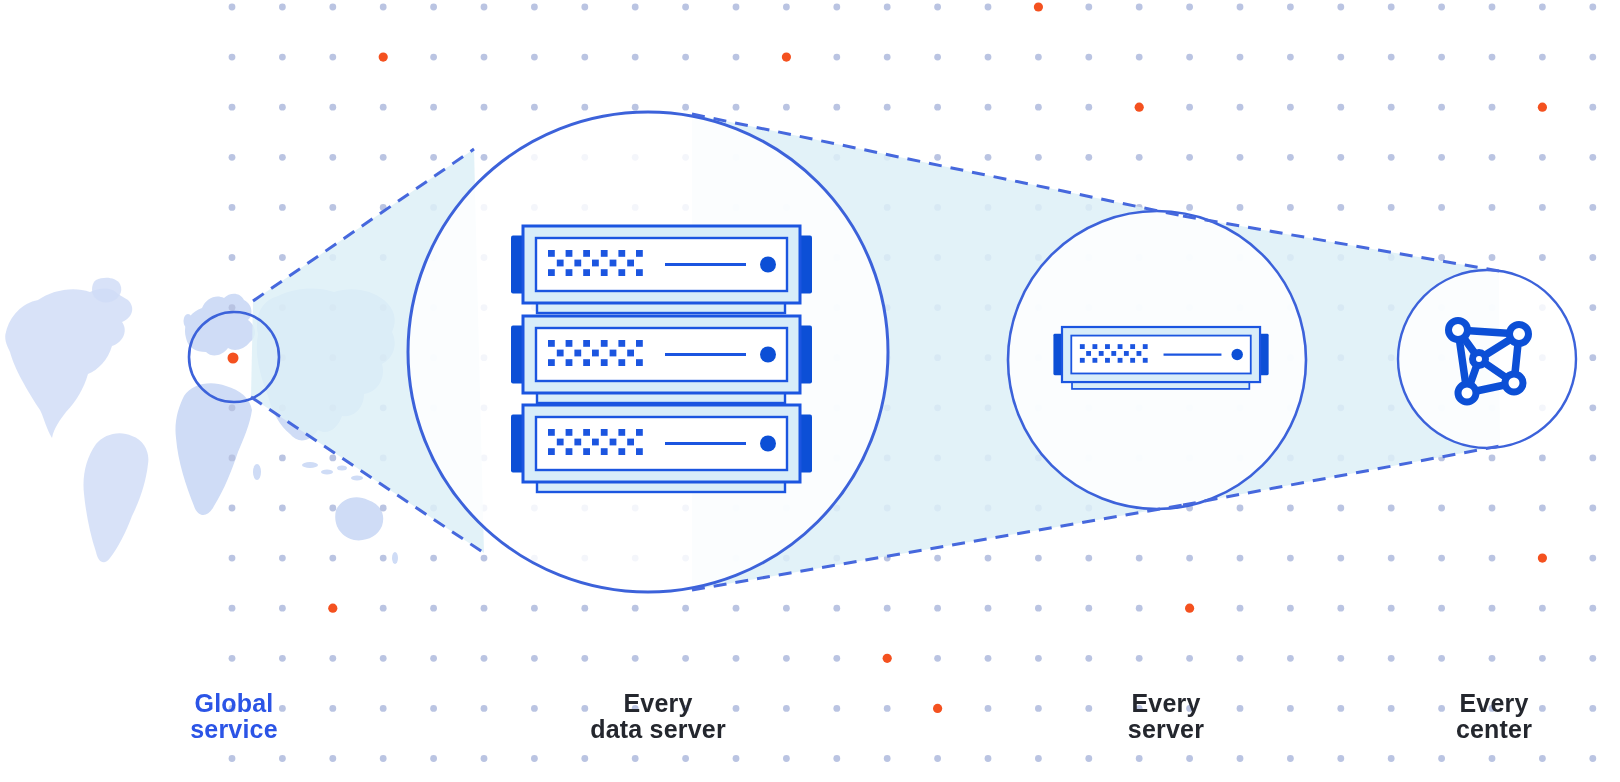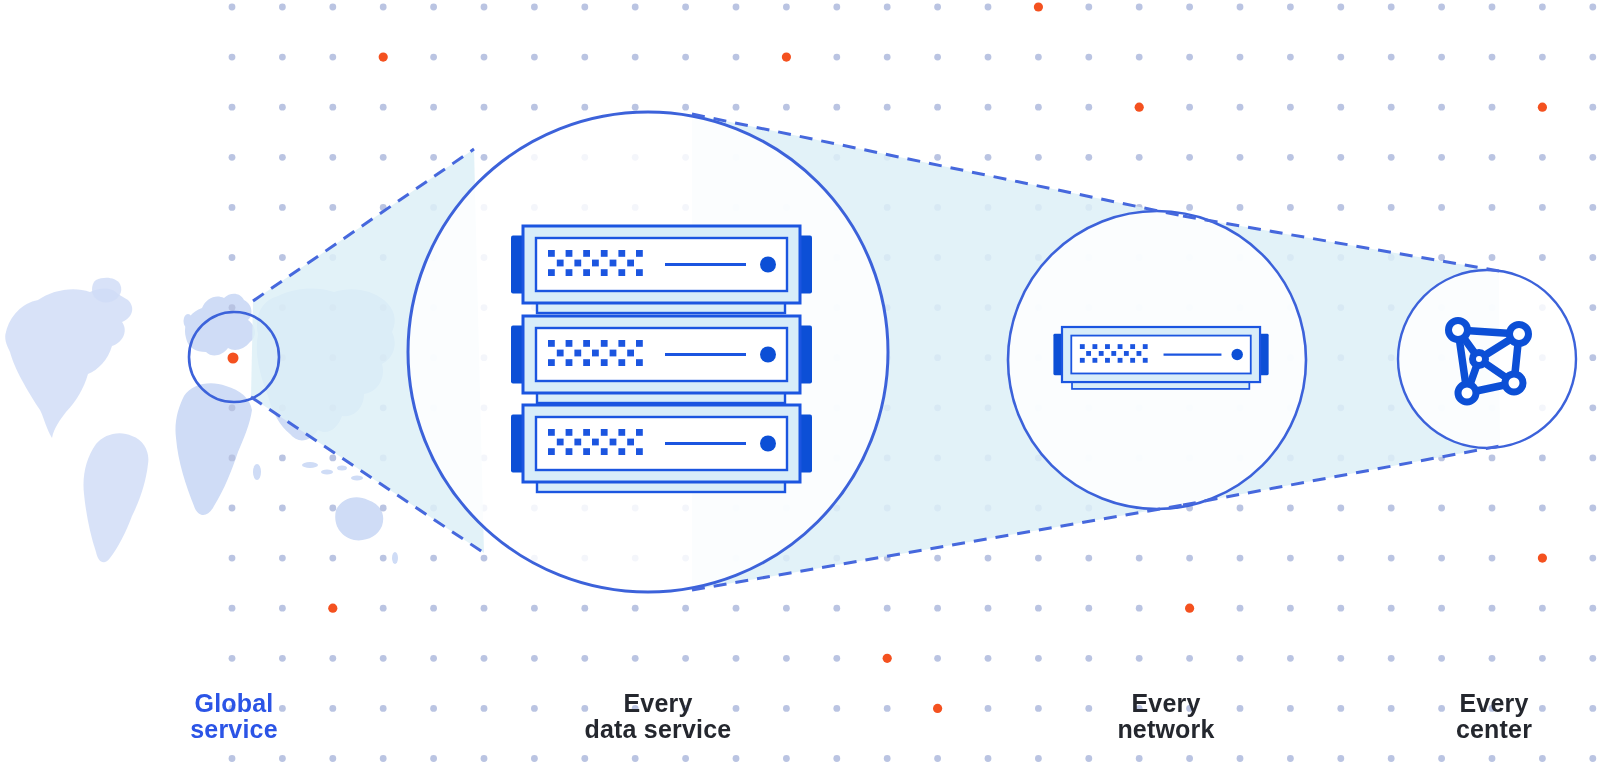--- a/index.html
+++ b/index.html
@@ -669,24 +669,24 @@
         <circle cx="1479" cy="359" r="6.5" fill="#ffffff" stroke="#0c4fd6" stroke-width="7"></circle>
       </g>
   </svg>
 
   <div class="label blue" id="label-0" style="left: 234px; top: 690px; color: rgb(43, 84, 230);">
     <div>Global</div>
     <div>service</div>
   </div>
   <div class="label" id="label-1" style="left: 658px; top: 690px; color: rgb(36, 39, 46);">
     <div>Every</div>
-    <div>data service</div>
+    <div>data server</div>
   </div>
   <div class="label" id="label-2" style="left: 1166px; top: 690px; color: rgb(36, 39, 46);">
     <div>Every</div>
-    <div>network</div>
+    <div>server</div>
   </div>
   <div class="label" id="label-3" style="left: 1494px; top: 690px; color: rgb(36, 39, 46);">
     <div>Every</div>
     <div>center</div>
   </div>
 
 </div>
 
 </body></html>

